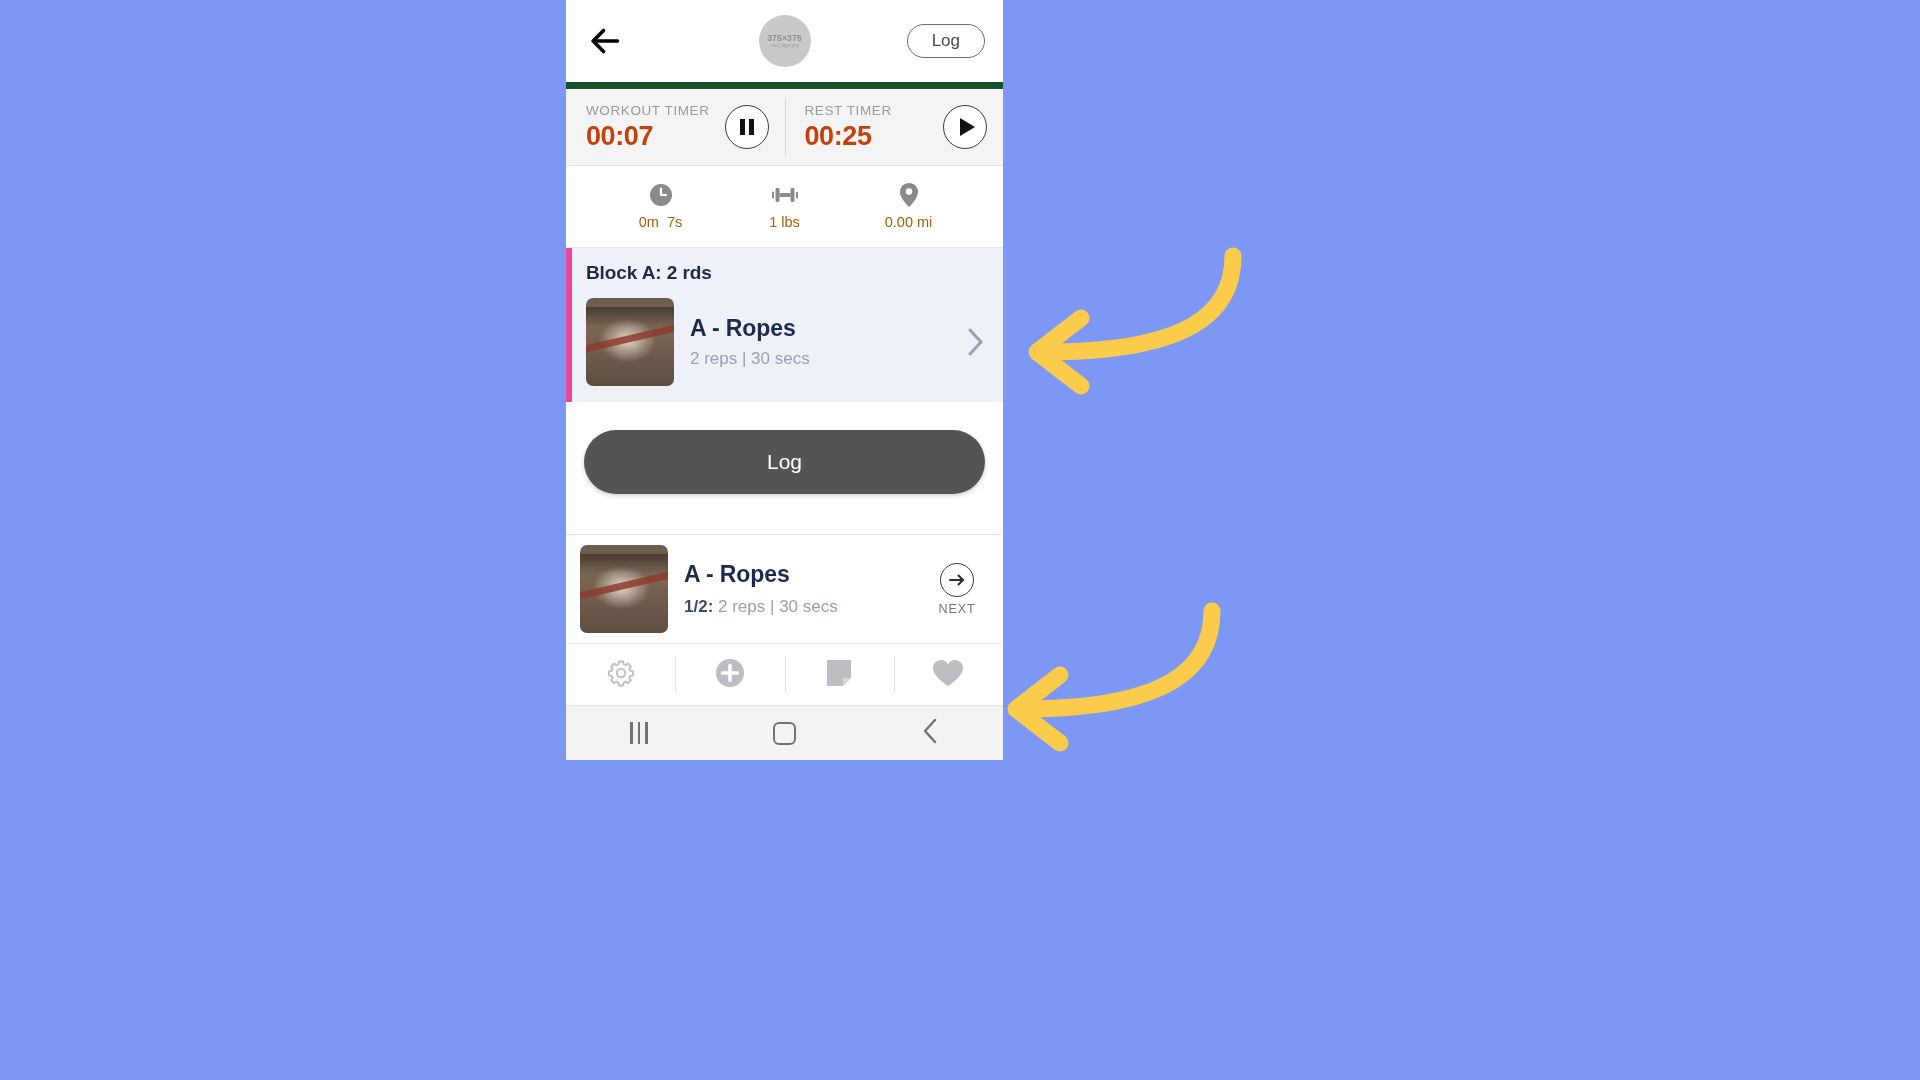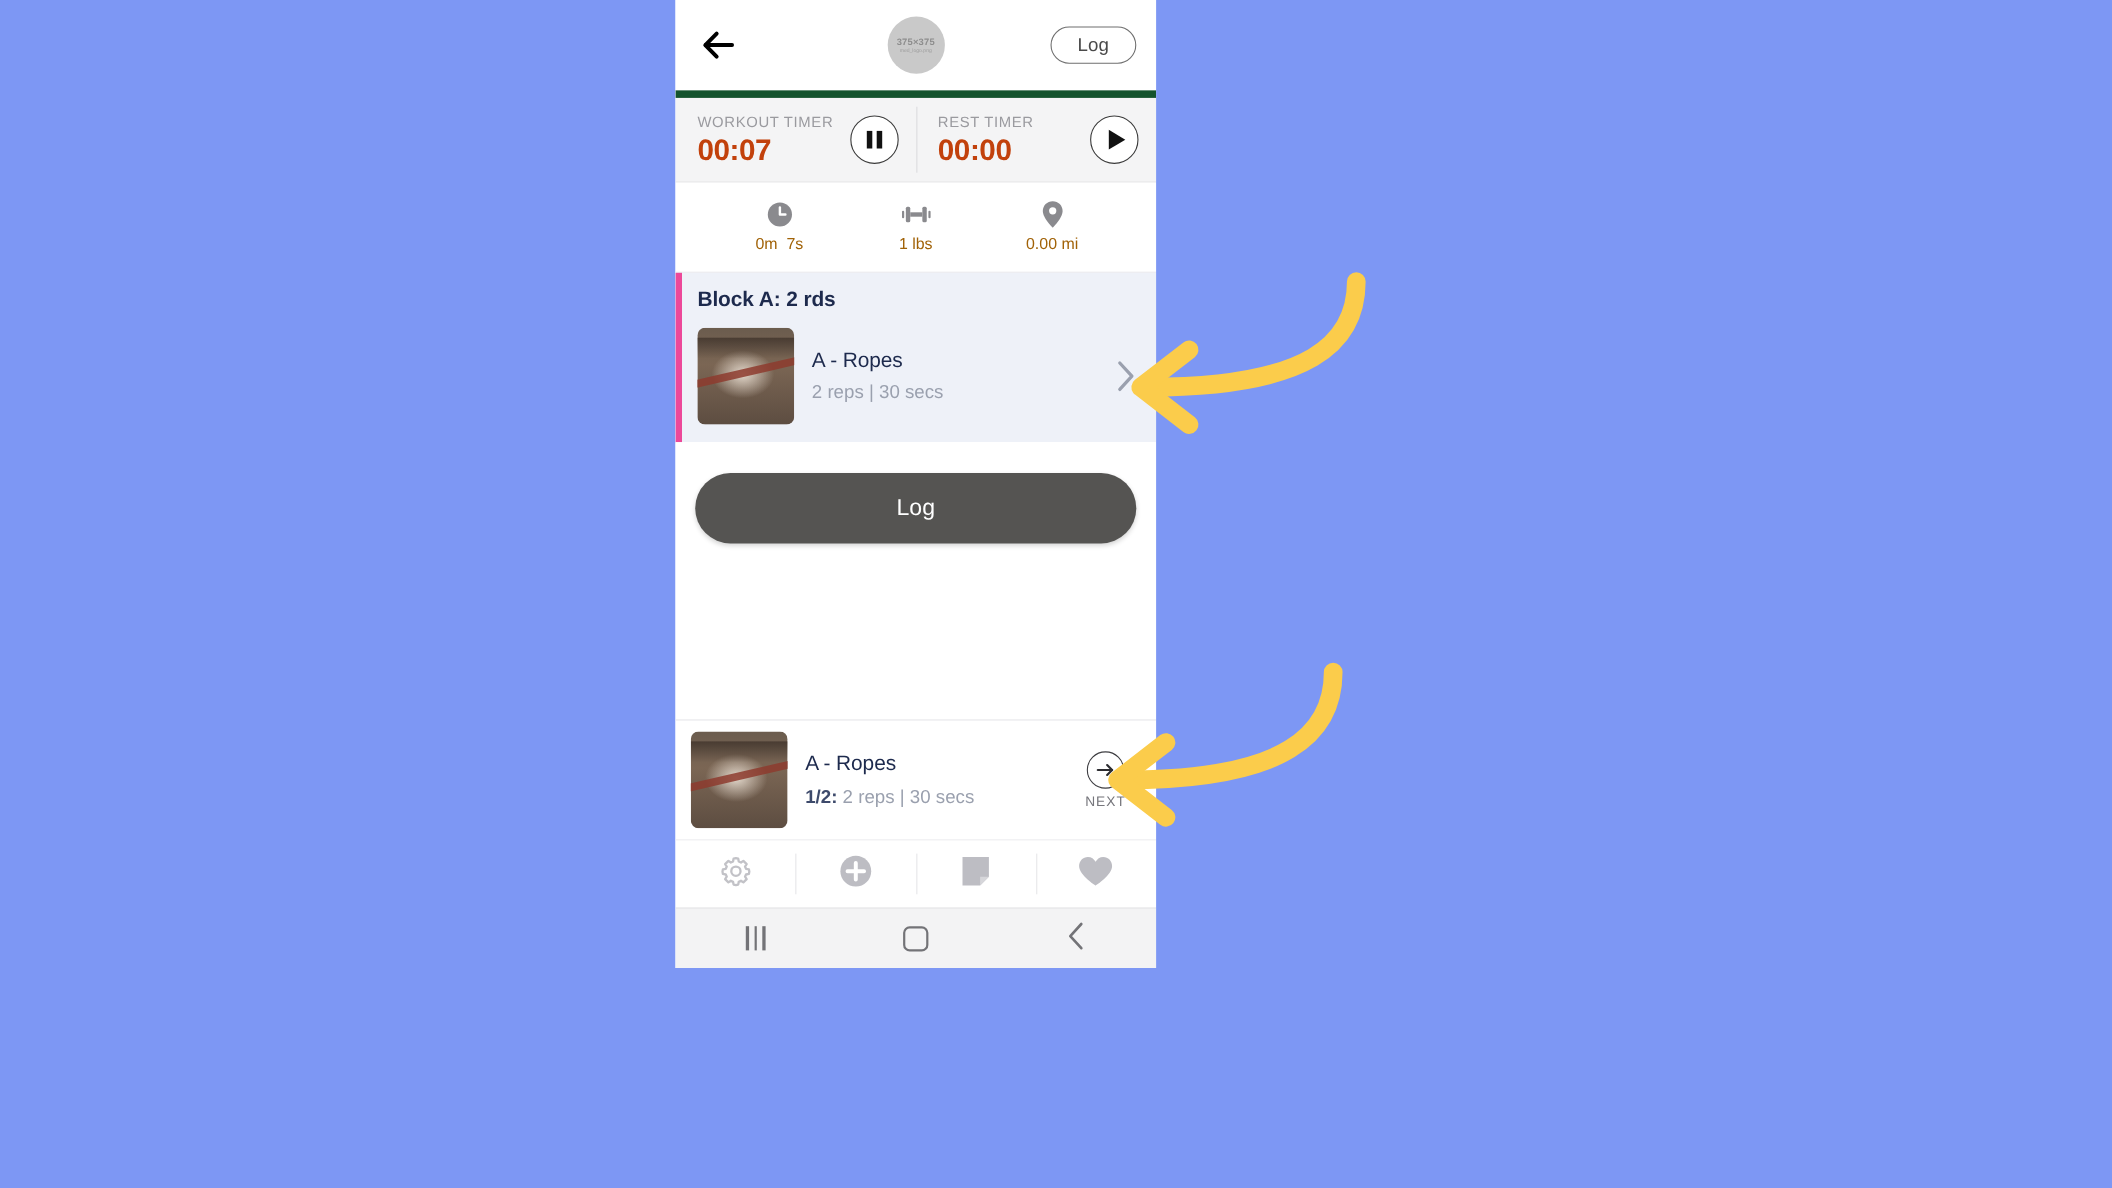--- a/index.html
+++ b/index.html
@@ -14,26 +14,25 @@
     justify-content: center;
     position: relative;
   }
 
   
   .phone {
     position: absolute;
     left: 566px;
     top: 0;
     width: 437px;
-    height: 880px;
+    height: 760px;
     background: #ffffff;
     display: flex;
     flex-direction: column;
     overflow: hidden;
-    margin-left: 48px;
   }
 
   
   .appbar {
     height: 82px;
     flex: 0 0 82px;
     background: #ffffff;
     display: flex;
     align-items: center;
     padding: 0 18px;
@@ -221,22 +220,22 @@
   .thumb.sled::after {
     content: "";
     position: absolute; left: 26%; top: 40%;
     width: 34%; height: 46%;
     background: #26282b;
     border-radius: 42% 44% 30% 36%;
     transform: rotate(12deg);
   }
   .ex-text { flex: 1; min-width: 0; }
   .ex-name {
-    font-size: 19px;
-    font-weight: normal;
+    font-size: 23px;
+    font-weight: bold;
     color: #1d2a4d;
     margin-bottom: 7px;
     letter-spacing: -.1px;
   }
   .ex-detail {
     font-size: 17px;
     color: #9aa0ae;
   }
   .chevron {
     flex: 0 0 26px;
@@ -366,21 +365,21 @@
         <span class="pause-bars">
             <i></i>
             <i></i>
           </span>
       </div>
     </div>
 
     <div class="timer">
       <div class="timer-text">
         <div class="timer-label">REST TIMER</div>
-        <div class="timer-value">00:00</div>
+        <div class="timer-value">00:25</div>
       </div>
       <div class="timer-btn">
         <span class="play-tri"></span>
       </div>
     </div>
 
   </div>
 
   <div class="stats">
 

